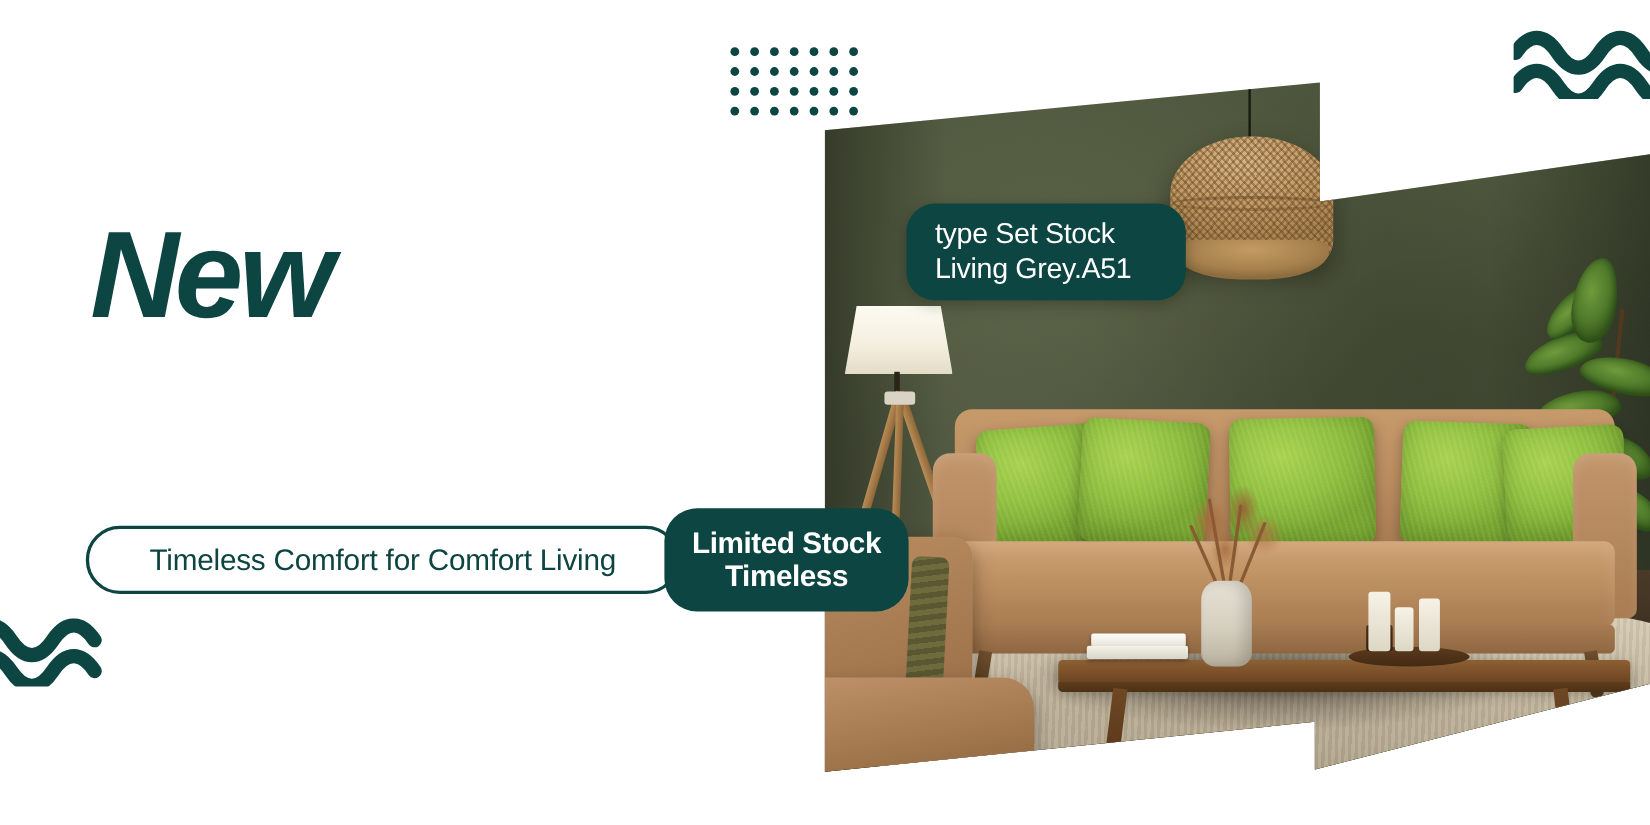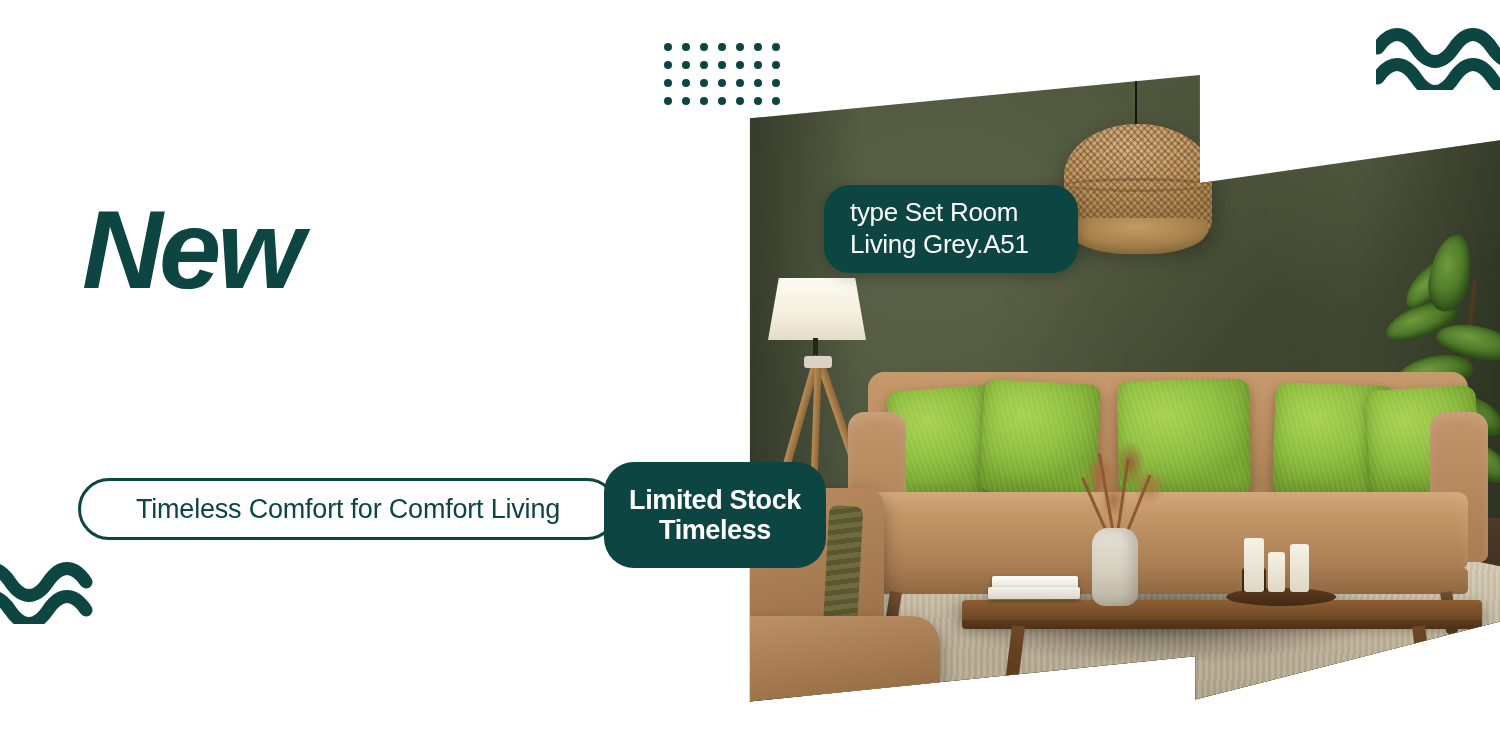--- a/index.html
+++ b/index.html
@@ -305,21 +305,21 @@
     border:3px solid #0c4541;
     border-radius:34px;
     display:flex; align-items:center; justify-content:center;
     color:#0c4541;
     font-size:27px;
     letter-spacing:-.2px;
     background:#fff;
   }
   .stock-badge{
     position:absolute; left:604px; top:462px;
-    width:222px; height:106px;
+    width:222px; height:94px;
     background:#0c4541;
     border-radius:30px;
     display:flex; flex-direction:column; align-items:center; justify-content:center;
     color:#ffffff;
     font-weight:700;
     font-size:27px;
     line-height:1.12;
     letter-spacing:-.4px;
     text-align:center;
   }
@@ -459,21 +459,21 @@
       <div class="tbook t2"></div>
       <div class="tray"></div>
       <div class="candle-holder"></div>
       <div class="candle c1"></div>
       <div class="candle c2"></div>
       <div class="candle c3"></div>
     </div>
   </div>
 
   <div class="product-tag">
-    <span>type Set Room</span>
+    <span>type Set Stock</span>
     <span>Living Grey.A51</span>
   </div>
 
   <h1 class="headline">
     <span class="l1">New</span>
   </h1>
 
   <div class="tagline-pill">
     <span>Timeless Comfort for Comfort Living</span>
   </div>

